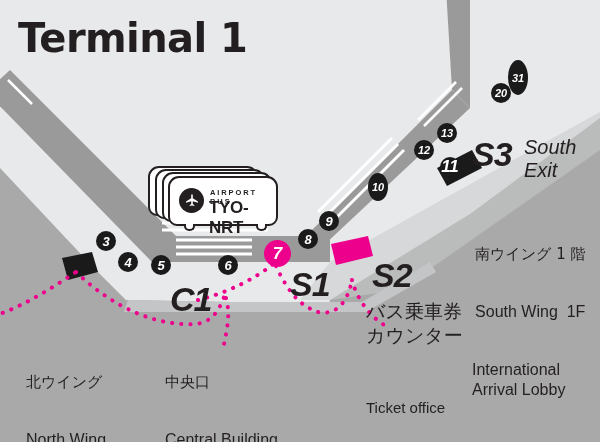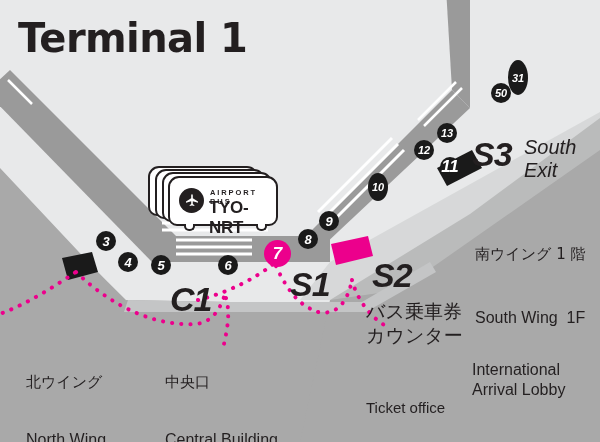--- a/index.html
+++ b/index.html
@@ -256,21 +256,21 @@
   <div class="lbl stop-code" style="left:170px; top:280px;">C1</div>
   <div class="lbl stop-code" style="left:290px; top:265px;">S1</div>
   <div class="lbl stop-code" style="left:372px; top:208px;margin-top:48px;">S2</div>
   <div class="lbl stop-code" style="left:472px; top:135px;">S3</div>
 
   <div class="lbl exit-name" style="left:524px; top:136px;">South
 Exit</div>
 
   <div class="lbl wing-label" style="left:475px; top:212px;">
     <div>南ウイング 1 階</div>
-    <div class="en" style="margin-top:12px;">South Wing  1F</div>
+    <div class="en" style="margin-top:6px;text-align:center;">South Wing  1F</div>
   </div>
 
   <div class="lbl wing-label" style="left:26px; top:340px;">
     <div>北ウイング</div>
     <div class="en" style="margin-top:6px;">North Wing</div>
   </div>
 
   <div class="lbl wing-label" style="left:165px; top:340px;">
     <div>中央口</div>
     <div class="en" style="margin-top:6px;">Central Building</div>
@@ -290,17 +290,17 @@
       <div class="stop-num" style="left: 118px; top: 252px; width: 20px; height: 20px; font-size: 13px;">4</div>
       <div class="stop-num" style="left: 151px; top: 255px; width: 20px; height: 20px; font-size: 13px;">5</div>
       <div class="stop-num" style="left: 218px; top: 255px; width: 20px; height: 20px; font-size: 13px;">6</div>
       <div class="stop-num active" style="left: 264px; top: 240px; width: 27px; height: 27px; font-size: 17px;">7</div>
       <div class="stop-num" style="left: 298px; top: 229px; width: 20px; height: 20px; font-size: 13px;">8</div>
       <div class="stop-num" style="left: 319px; top: 211px; width: 20px; height: 20px; font-size: 13px;">9</div>
       <div class="stop-num" style="left: 368px; top: 173px; width: 20px; height: 28px; font-size: 11px;">10</div>
       <div class="stop-num" style="left: 392px; top: 157px; width: 20px; height: 20px; font-size: 17px; margin-left: 48px;">11</div>
       <div class="stop-num" style="left: 414px; top: 140px; width: 20px; height: 20px; font-size: 11px;">12</div>
       <div class="stop-num" style="left: 437px; top: 123px; width: 20px; height: 20px; font-size: 11px;">13</div>
-      <div class="stop-num" style="left: 491px; top: 83px; width: 20px; height: 20px; font-size: 11px;">50</div>
+      <div class="stop-num" style="left: 491px; top: 83px; width: 20px; height: 20px; font-size: 11px;">20</div>
       <div class="stop-num" style="left: 508px; top: 60px; width: 20px; height: 35px; font-size: 11px;">31</div>
     </div>
 
 </div>
 
 </body></html>

